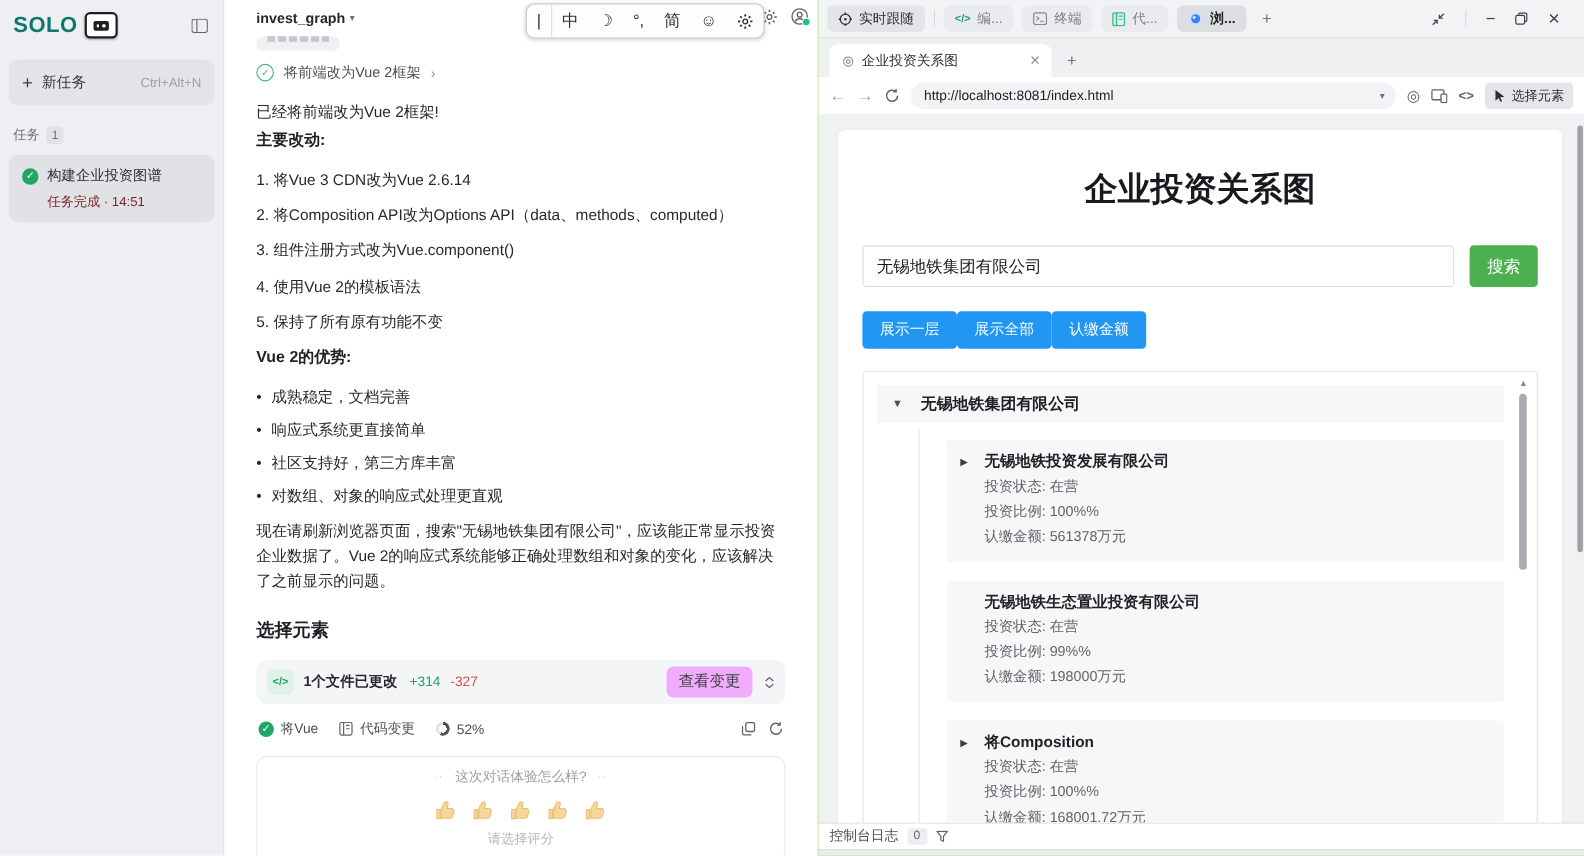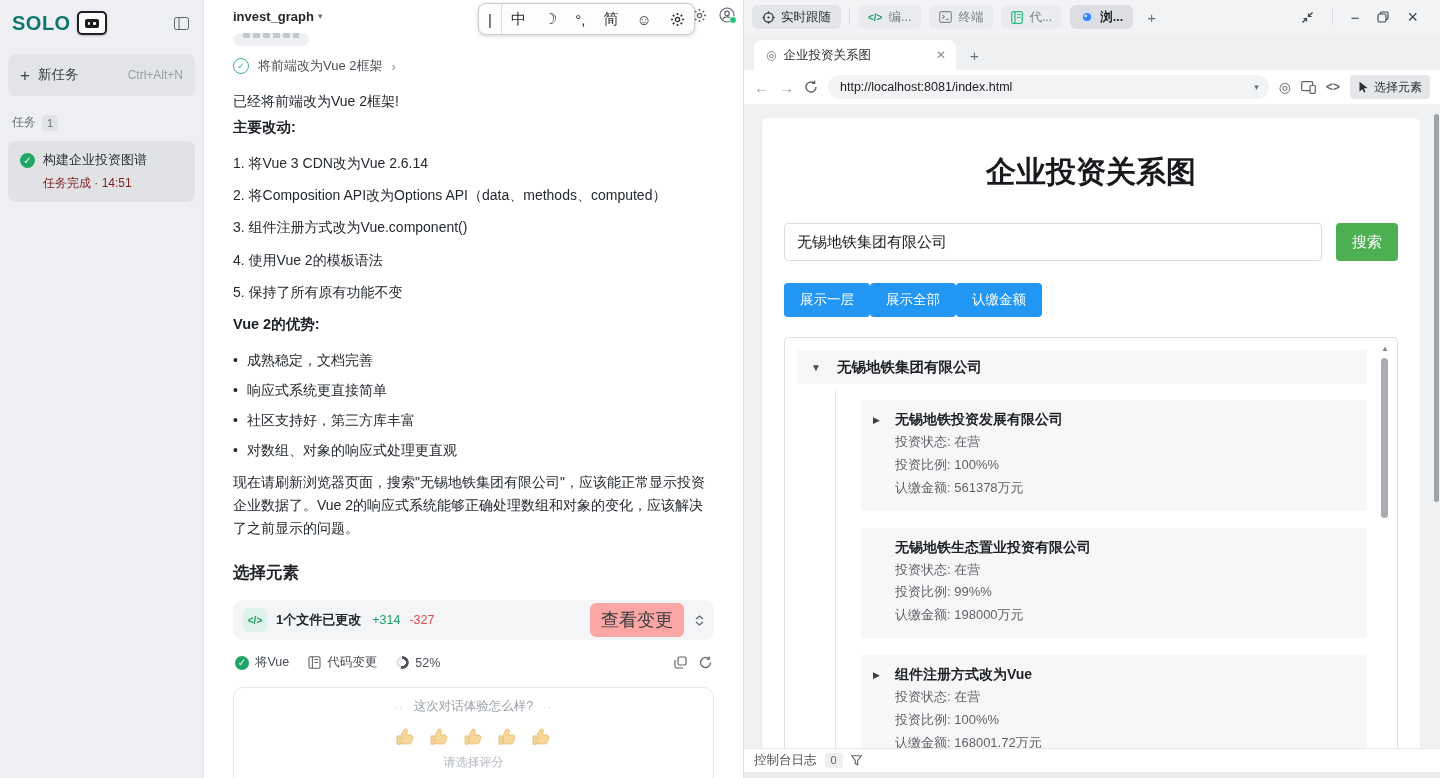--- a/index.html
+++ b/index.html
@@ -51,21 +51,21 @@
   .bullet-item{font-size:14px;color:#24292e;margin:0 0 10.5px;display:flex;gap:9px;line-height:1.4}
   .bullet-dot{color:#24292e}
   .closing{line-height:1.64;margin:4px 0 22px}
   .artifacts-h{font-size:16.5px;font-weight:bold;color:#1d2126;margin:2px 0 16px}
   .file-card{background:#f4f5f7;border-radius:10px;height:40px;display:flex;align-items:center;padding:0 10px;gap:9px;margin-bottom:14px}
   .code-chip{width:24px;height:24px;border-radius:6px;background:#ddf2e8;color:#1f9d67;font-size:10px;font-weight:bold;display:flex;align-items:center;justify-content:center;flex:none}
   .file-label{font-size:13px;font-weight:bold;color:#24292e}
   .additions{font-size:12.5px;color:#1f9d67;margin-left:2px}
   .deletions{font-size:12.5px;color:#dd4c4c}
   .file-spacer{flex:1}
-  .view-changes{background:#fca5a5;border-radius:6px;font-size:18px;color:#3c4043;padding:5px 11px;cursor:pointer}
+  .view-changes{background:#f0abfc;border-radius:6px;font-size:14px;color:#3c4043;padding:5px 11px;cursor:pointer}
   .expander{color:#5f6368;cursor:pointer;display:flex;flex-direction:column;align-items:center;gap:1px;margin-left:2px}
   .status-row{display:flex;align-items:center;gap:7px;margin:0 2px 16px;font-size:12.5px;color:#4a4f55}
   .status-item{display:flex;align-items:center;gap:6px;margin-right:12px}
   .donut{width:13px;height:13px;border-radius:50%;background:conic-gradient(#4b5258 0 56%,#e3e5e8 56% 100%);-webkit-mask:radial-gradient(circle at center,transparent 3.5px,#000 3.6px);mask:radial-gradient(circle at center,transparent 3.5px,#000 3.6px)}
   .status-spacer{flex:1}
   .status-icons{display:flex;gap:12px;color:#5f6368}
   .feedback-card{border:1px solid #e7e9ec;border-radius:10px;padding:10px 12px 12px;margin-bottom:17px;text-align:center}
   .fb-title-row{display:flex;align-items:center;justify-content:center;gap:10px;color:#9aa0a6;font-size:12.5px}
   .fb-deco{color:#9bd9bd;font-size:10px;letter-spacing:2px}
   .thumbs-row{display:flex;justify-content:center;gap:12px;margin:12px 0 8px}
@@ -495,21 +495,21 @@
                 <span class="tree-card-name">无锡地铁生态置业投资有限公司</span>
               </div>
               <div class="tree-card-line">投资状态: 在营</div>
               <div class="tree-card-line">投资比例: 99%%</div>
               <div class="tree-card-line">认缴金额: 198000万元</div>
             </div>
 
             <div class="tree-card">
               <div class="tree-card-head">
                 <span class="tree-card-caret">▶</span>
-                <span class="tree-card-name">组件注册方式改为Vue</span>
+                <span class="tree-card-name">将Composition</span>
               </div>
               <div class="tree-card-line">投资状态: 在营</div>
               <div class="tree-card-line">投资比例: 100%%</div>
               <div class="tree-card-line">认缴金额: 168001.72万元</div>
             </div>
 
         </div>
         <div class="tree-scrollbar">
           <span class="tree-scroll-up">▲</span>
           <span class="tree-scroll-thumb"></span>

